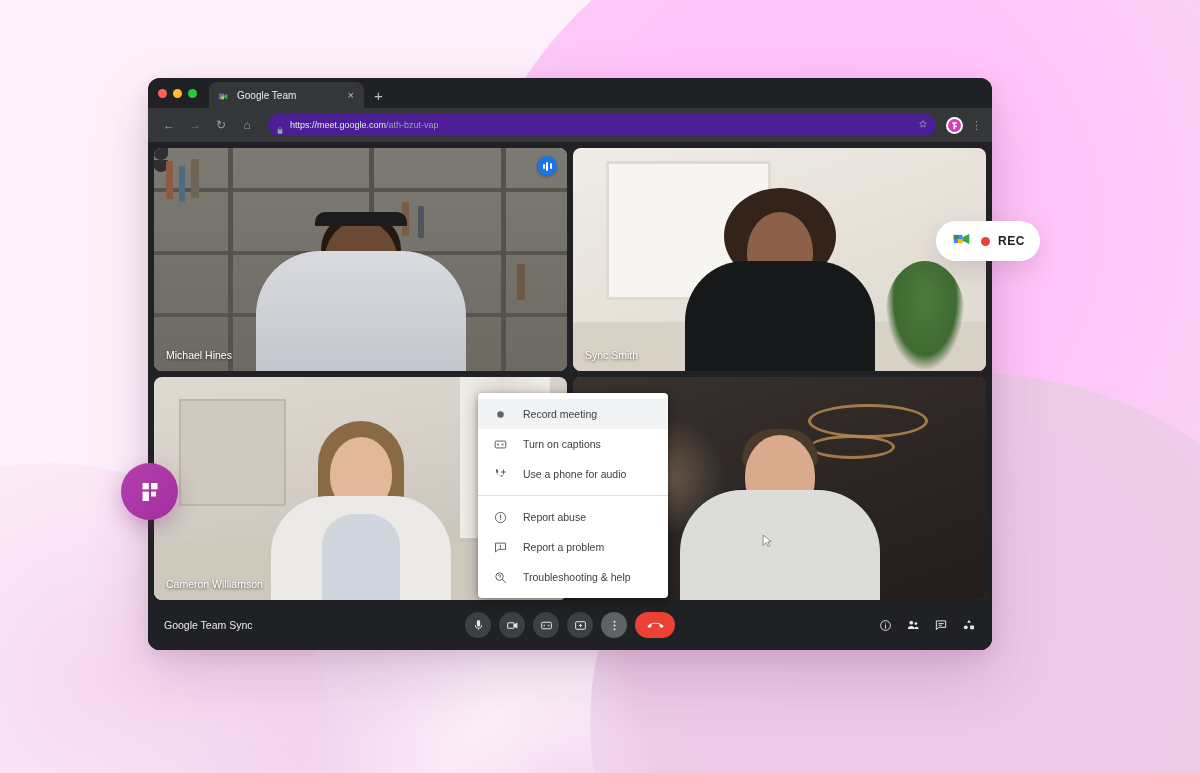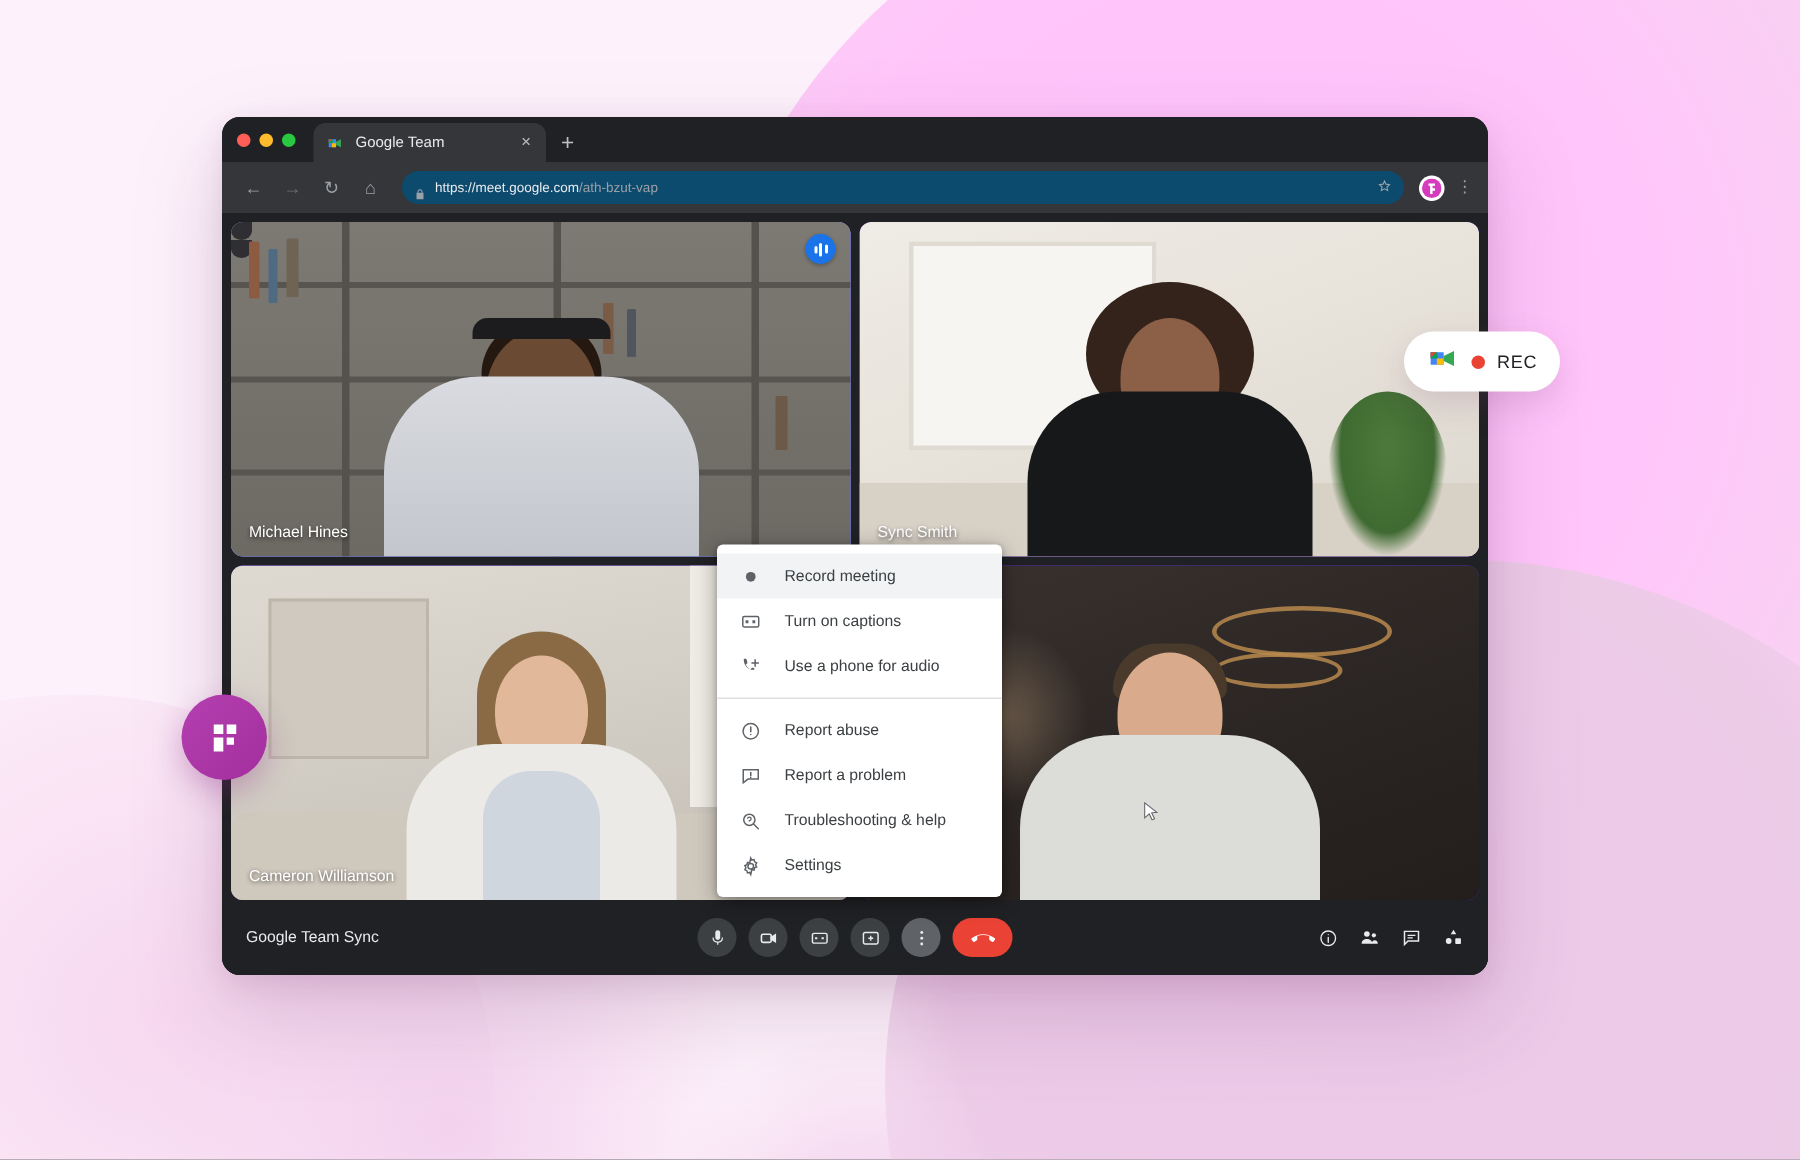--- a/index.html
+++ b/index.html
@@ -102,21 +102,21 @@
   }
   .nav-btn {
     width: 22px; height: 22px;
     display: flex; align-items: center; justify-content: center;
     color: #9aa0a6; font-size: 12px; border-radius: 50%;
   }
   .nav-btn.dim { color: #6a6e73; }
   .omnibox {
     flex: 1;
     height: 22px;
-    background: #0c4a6e;
+    background: #4c1d95;
     border-radius: 11px;
     display: flex;
     align-items: center;
     padding: 0 8px;
     gap: 6px;
     margin: 0 6px;
     justify-content: center;
   }
   .lock-ico { width: 8px; height: 9px; flex: 0 0 auto; }
   .url { font-size: 9px; color: #e8eaed; white-space: nowrap; }
@@ -142,21 +142,21 @@
     display: grid;
     grid-template-columns: 1fr 1fr;
     grid-template-rows: 1fr 1fr;
     gap: 6px;
     padding: 6px 6px 0 6px;
   }
   .tile {
     position: relative;
     border-radius: 8px;
     overflow: hidden;
-    background: #6d28d9;
+    background: #be185d;
   }
   .tile.speaking { outline: 3px solid #8ab4f8; outline-offset: -3px; }
 
   .tile-name {
     position: absolute; left: 12px; bottom: 10px;
     color: #fff; font-size: 10.5px;
     text-shadow: 0 1px 3px rgba(0,0,0,.65);
     z-index: 3;
   }
   .speak-badge {
@@ -271,21 +271,21 @@
   
   .rec-badge {
     position: absolute; left: 936px; top: 221px;
     width: 104px; height: 40px;
     background: #fff; border-radius: 20px;
     display: flex; align-items: center; justify-content: center; gap: 8px;
     box-shadow: 0 8px 22px rgba(120,60,110,.18);
     z-index: 70;
   }
   .rec-dot { width: 9px; height: 9px; border-radius: 50%; background: #ea4335; }
-  .rec-text { font-size: 12px; font-weight: normal; color: #202124; letter-spacing: .5px; text-align: center; }
+  .rec-text { font-size: 12px; font-weight: bold; color: #202124; letter-spacing: .5px; text-align: center; }
 
   
   .brand-badge {
     position: absolute; left: 121px; top: 463px;
     width: 57px; height: 57px; border-radius: 50%;
     background: linear-gradient(135deg,#b43fb0 0%,#a32f9e 100%);
     display: flex; align-items: center; justify-content: center;
     box-shadow: 0 8px 20px rgba(140,40,130,.32);
     z-index: 70;
   }
@@ -559,29 +559,20 @@
         <span class="mi-icon">
           <svg viewBox="0 0 24 24" width="15" height="15" fill="none" stroke="#5f6368" stroke-width="1.6">
             <circle cx="10.5" cy="10.5" r="6"></circle>
               <path d="M15 15l5 5" stroke-linecap="round"></path>
             <path d="M8.6 9.4a1.9 1.9 0 1 1 1.9 1.9v1" stroke-width="1.4"></path>
           </svg>
         </span>
         <span>Troubleshooting &amp; help</span>
       </div>
 
-      <div class="menu-item">
-        <span class="mi-icon">
-          <svg viewBox="0 0 24 24" width="15" height="15" fill="none" stroke="#5f6368" stroke-width="1.6">
-            <circle cx="12" cy="12" r="3"></circle>
-            <path d="M12 3.2l1.1 2.2 2.4-.5.6 2.4 2.2 1.1-1.2 2.1 1.2 2.1-2.2 1.1-.6 2.4-2.4-.5L12 20.8l-1.1-2.2-2.4.5-.6-2.4-2.2-1.1 1.2-2.1-1.2-2.1 2.2-1.1.6-2.4 2.4.5z"></path>
-          </svg>
-        </span>
-        <span>Settings</span>
-      </div>
     </div>
 
     <span class="cursor">
       <svg viewBox="0 0 24 24" width="15" height="15">
         <path d="M5 2l13 10-5.6.6 3.1 6.3-2.6 1.2-3-6.3L5 18z" fill="#fff" stroke="#5f6368" stroke-width="1.1"></path>
       </svg>
     </span>
   </div>
 </div>
 

